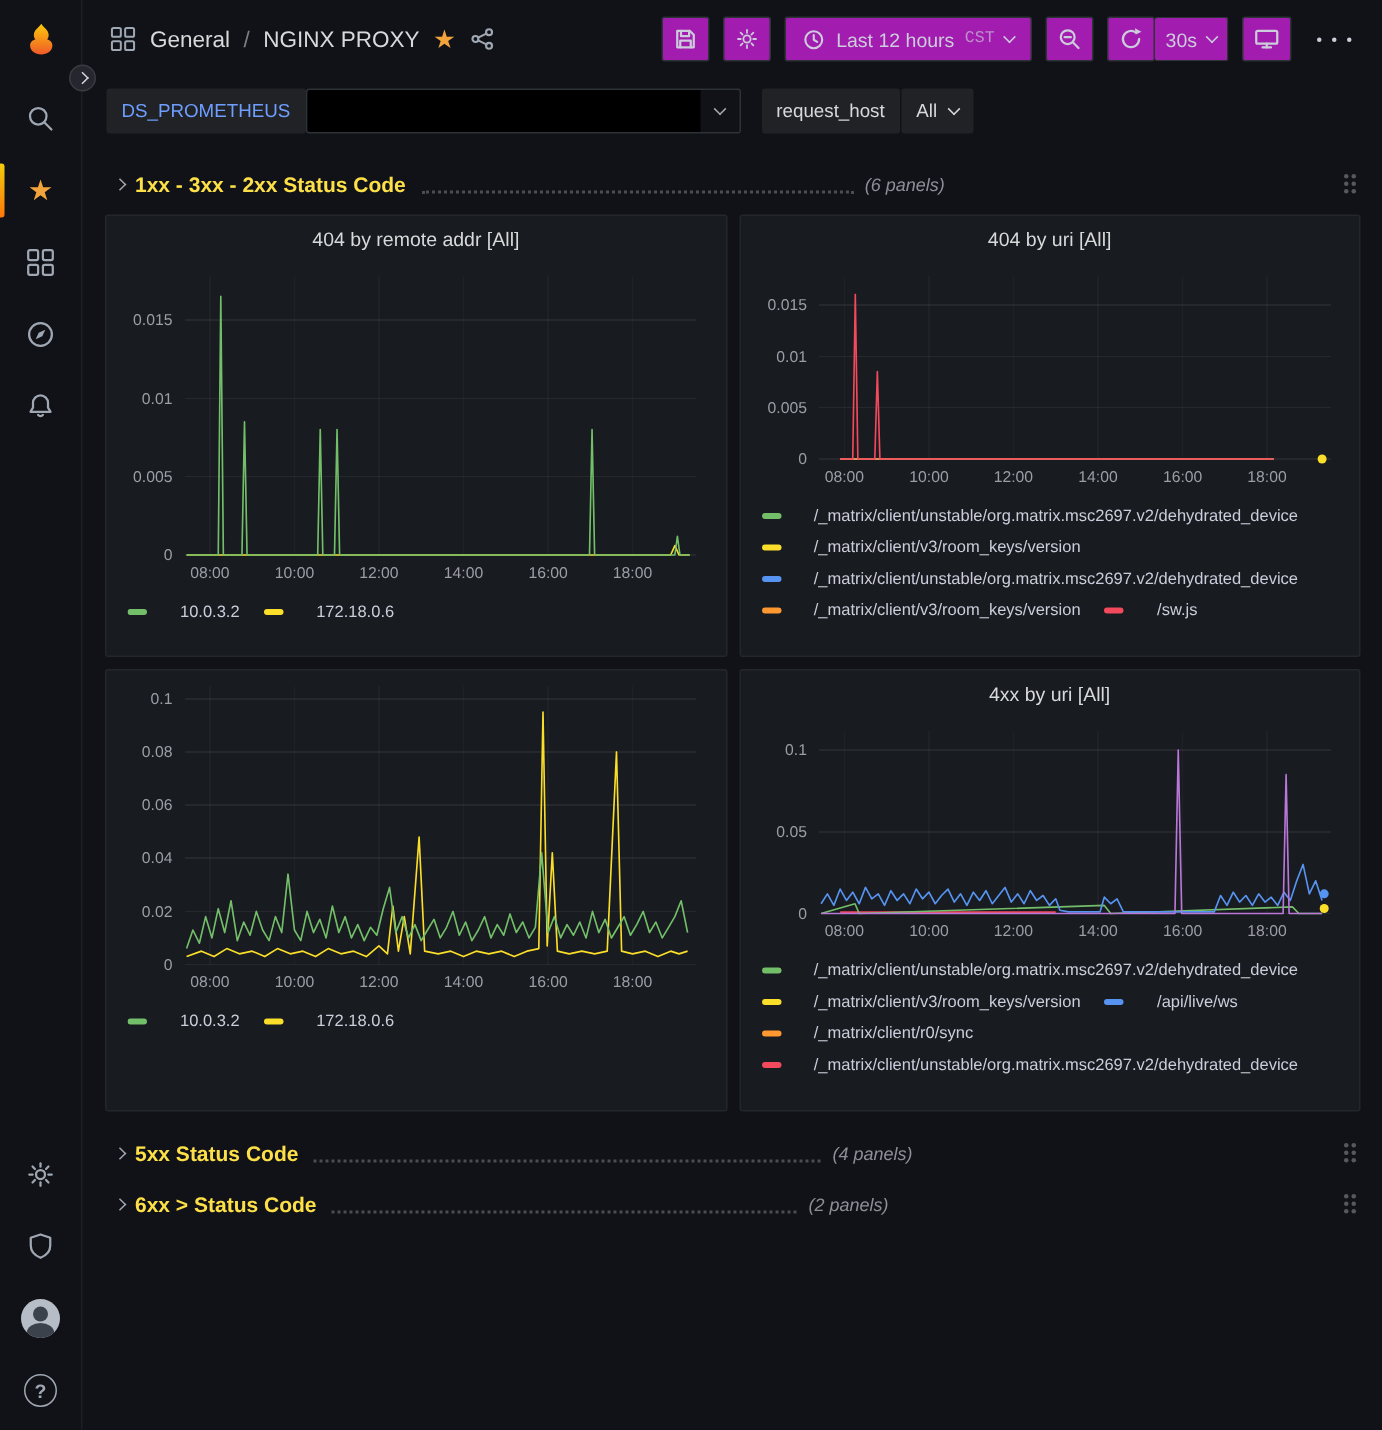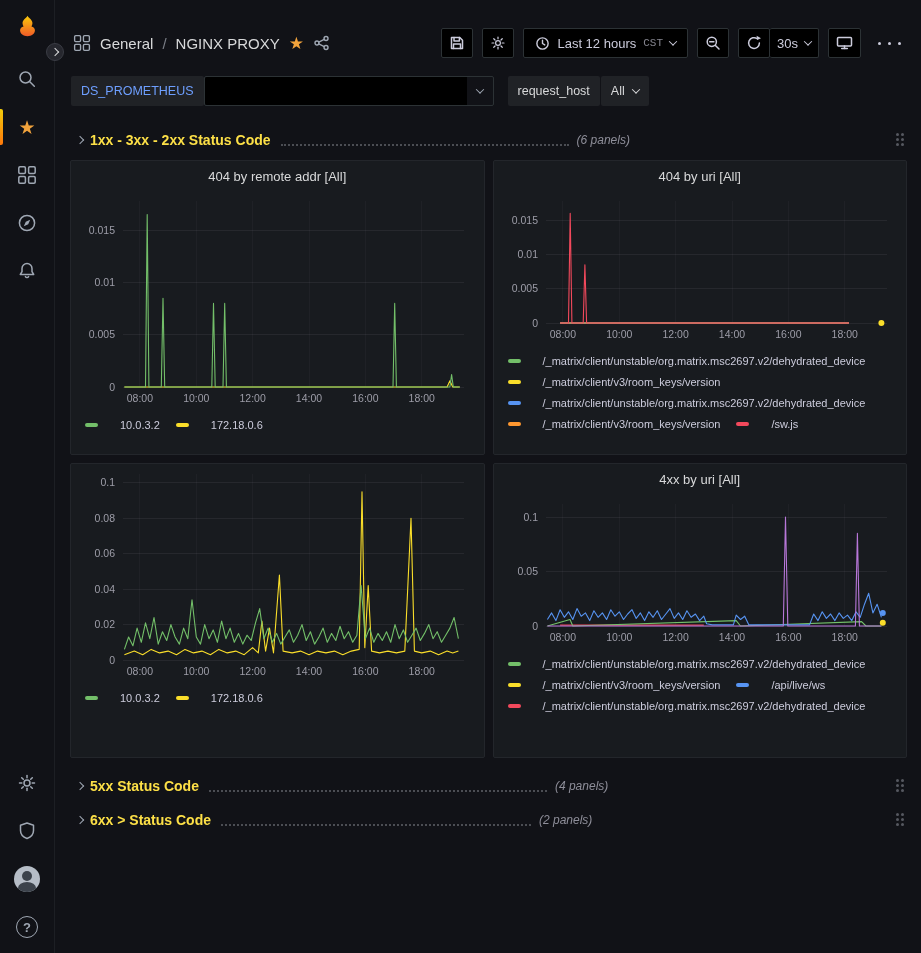--- a/index.html
+++ b/index.html
@@ -38,32 +38,32 @@
     position:fixed; left:46px; top:43px; width:18px; height:18px; border-radius:50%;
     background:#26272e; border:1px solid #3a3c44; color:#d8d9da; z-index:6;
     display:flex; align-items:center; justify-content:center; cursor:pointer;
   }
   
   .chev{ display:inline-block; width:6px; height:6px;
     border-right:1.6px solid currentColor; border-bottom:1.6px solid currentColor; }
   .chev.down{ transform:rotate(45deg) translate(-1px,-1px); }
   .chev.right{ transform:rotate(-45deg); }
   
-  .main-col{ margin-left:55px;margin-top:17px; }
+  .main-col{ margin-left:55px; }
   .topbar{ height:52px; display:flex; align-items:center; justify-content:space-between; padding:0 12px 0 18px; }
   .crumbs{ display:flex; align-items:center; gap:9px; color:#d8d9da; font-size:15px; }
   .crumbs .sep{ color:#7b7f87; }
   .crumb{ cursor:pointer; }
   .fav-star{ font-size:17px; line-height:1; cursor:pointer; }
   .icon-dim{ color:#9fa7b3; }
   .actions{ display:flex; align-items:center; gap:9px; }
   .tb-btn{
     height:30px; min-width:30px; padding:0 7px;
     display:flex; align-items:center; justify-content:center; gap:7px;
-    background:#000000; border:1px solid #2c3235; border-radius:2px;
+    background:#a21caf; border:1px solid #2c3235; border-radius:2px;
     color:#ccccdc; font-size:13px; cursor:pointer; font-family:inherit;
   }
   .tb-btn.noborder{ background:transparent; border-color:transparent; }
   .btn-group{ display:flex; }
   .btn-group .tb-btn+.tb-btn{ border-left:0; }
   .tz{ font-size:11px; color:rgba(204,204,220,0.65);font-family:Liberation Mono, monospace; }
   .kebab span{ display:block; width:3px; height:3px; border-radius:50%; background:#ccccdc; margin:2px auto; }
   
   .submenu{ display:flex; align-items:center; padding:7px 14px 8px 16px; }
   .var-label{
@@ -483,20 +483,26 @@
                 <span class="sw" style="background: rgb(250, 222, 42);"></span>
                 <span>/_matrix/client/v3/room_keys/version</span>
               </span>
               <span class="lg-item">
                 <span class="sw" style="background: rgb(87, 148, 242);"></span>
                 <span>/api/live/ws</span>
               </span>
             </div>
             <div class="lg-row">
               <span class="lg-item">
+                <span class="sw" style="background: rgb(255, 152, 48);"></span>
+                <span>/_matrix/client/r0/sync</span>
+              </span>
+            </div>
+            <div class="lg-row">
+              <span class="lg-item">
                 <span class="sw" style="background: rgb(242, 73, 92);"></span>
                 <span>/_matrix/client/unstable/org.matrix.msc2697.v2/dehydrated_device</span>
               </span>
             </div>
           </div></div>
       </section>
 
     <div class="dash-row" style="margin-top:10px">
       <span class="row-chev">
           <span class="chev right"></span>

